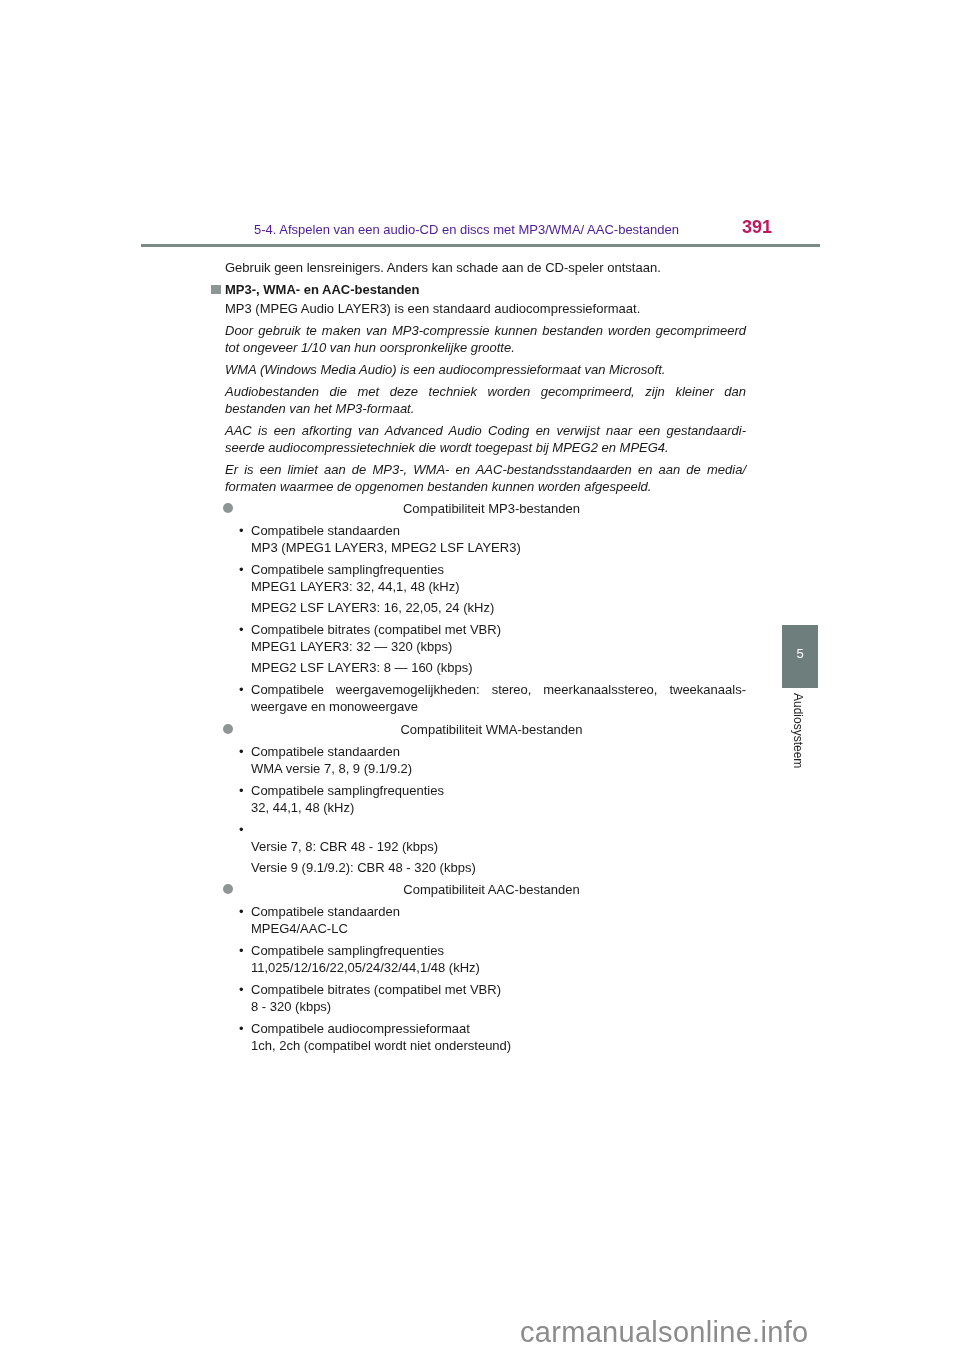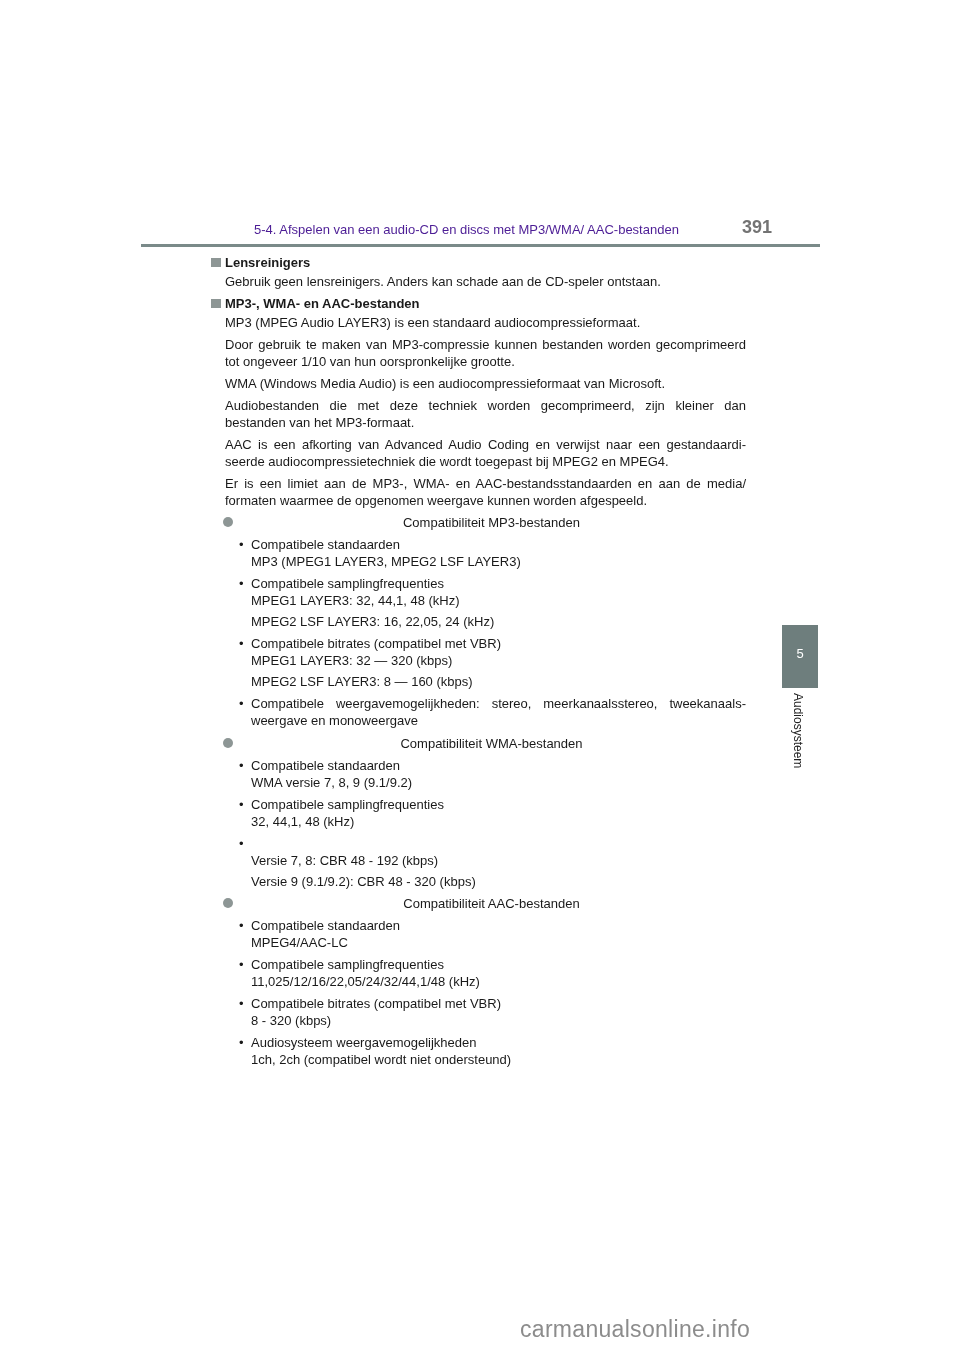--- a/index.html
+++ b/index.html
@@ -1,67 +1,63 @@
 <!DOCTYPE html>
 <html><head>
 <meta charset="utf-8">
 <style>
   html, body { margin:0; padding:0; }
   body { width:960px; height:1358px; background:#ffffff; position:relative; overflow:hidden;
     font-family:"Liberation Sans", sans-serif; color:#1a1a1a; }
   .header-title { position:absolute; left:254px; top:222px; font-size:13px; color:#4c1d95; }
-  .page-number { position:absolute; left:742px; top:217px; font-size:18px; font-weight:bold; color:#737373; }
+  .page-number { position:absolute; left:742px; top:217px; font-size:18px; font-weight:bold; color:#be185d; }
   .header-rule { position:absolute; left:141px; top:244px; width:679px; height:3px; background:#7a8a89; }
   .side-tab { position:absolute; left:782px; top:625px; width:36px; height:63px; background:#6e7e7d;
     color:#fff; font-size:13px; text-align:center; padding-top:21px; box-sizing:border-box; }
   .side-label { position:absolute; left:791px; top:693px; font-size:12px; color:#222;
     writing-mode:vertical-rl; }
   .content { position:absolute; left:211px; top:254px; width:535px; font-size:13px; line-height:17px; }
   .h { font-weight:bold; position:relative; padding-left:14px; margin:0; }
   .h .sq { position:absolute; left:0; top:4px; width:10px; height:9px; background:#8d9695; }
   .p { margin:5px 0 0 14px; text-align:justify; }
-  .p + .p { margin-top:5px; }
+  .p + .p { margin-top:5px;font-style:italic; }
   .h + .p { margin-top:2px; }
   .p + .h { margin-top:5px; }
   .sec { position:relative; padding-left:14px; margin-top:5px;text-align:center; }
   .sec .dot { position:absolute; left:1px; top:3px; width:10px; height:10px; border-radius:50%; background:#8d9695; }
   .bul { position:relative; padding-left:26px; margin-top:5px; margin-left:14px; text-align:justify; }
   .bul .b { position:absolute; left:14px; top:0; }
   .sub { margin:4px 0 0 40px; }
-  .watermark { position:absolute; left:520px; top:1316px; font-size:23px; color:#8c8c8c; letter-spacing:0.3px; }
+  .watermark { position:absolute; left:520px; top:1316px; font-size:29px; color:#8c8c8c; letter-spacing:0.3px; }
 </style>
 </head>
 <body>
 
 <div>
   <div class="header-title">5-4. Afspelen van een audio-CD en discs met MP3/WMA/ AAC-bestanden</div>
   <div class="page-number">391</div>
   <div class="header-rule"></div>
 </div>
 
 <div class="side-tab">5</div>
 <div class="side-label">Audiosysteem</div>
 
 <div class="content">
-  <div class="h">
-    <span class="sq"></span>
-    <span>Lensreinigers</span>
-  </div>
   <div class="p">Gebruik geen lensreinigers. Anders kan schade aan de CD-speler ontstaan.</div>
 
   <div class="h" style="margin-top:5px">
     <span class="sq"></span>
     <span>MP3-, WMA- en AAC-bestanden</span>
   </div>
   <div class="p">MP3 (MPEG Audio LAYER3) is een standaard audiocompressieformaat.</div>
   <div class="p">Door gebruik te maken van MP3-compressie kunnen bestanden worden gecompri­meerd tot ongeveer 1/10 van hun oorspronkelijke grootte.</div>
   <div class="p">WMA (Windows Media Audio) is een audiocompressieformaat van Microsoft.</div>
   <div class="p">Audiobestanden die met deze techniek worden gecomprimeerd, zijn kleiner dan bestanden van het MP3-formaat.</div>
   <div class="p">AAC is een afkorting van Advanced Audio Coding en verwijst naar een gestandaardi­seerde audiocompressietechniek die wordt toegepast bij MPEG2 en MPEG4.</div>
-  <div class="p">Er is een limiet aan de MP3-, WMA- en AAC-bestandsstandaarden en aan de media/ formaten waarmee de opgenomen weergave kunnen worden afgespeeld.</div>
+  <div class="p">Er is een limiet aan de MP3-, WMA- en AAC-bestandsstandaarden en aan de media/ formaten waarmee de opgenomen bestanden kunnen worden afgespeeld.</div>
 
   <div class="sec" style="margin-left:14px;padding-left:12px">
     <span class="dot" style="left:-2px"></span>
     <span>Compatibiliteit MP3-bestanden</span>
   </div>
   <div class="bul"><span class="b">•</span><span>Compatibele standaarden</span><br><span>MP3 (MPEG1 LAYER3, MPEG2 LSF LAYER3)</span></div>
   <div class="bul"><span class="b">•</span><span>Compatibele samplingfrequenties</span><br><span>MPEG1 LAYER3: 32, 44,1, 48 (kHz)</span></div>
   <div class="sub">MPEG2 LSF LAYER3: 16, 22,05, 24 (kHz)</div>
   <div class="bul"><span class="b">•</span><span>Compatibele bitrates (compatibel met VBR)</span><br><span>MPEG1 LAYER3: 32 — 320 (kbps)</span></div>
   <div class="sub">MPEG2 LSF LAYER3: 8 — 160 (kbps)</div>
@@ -76,16 +72,16 @@
   <div class="bul"><span class="b">•</span><br><span>Versie 7, 8: CBR 48 - 192 (kbps)</span></div>
   <div class="sub">Versie 9 (9.1/9.2): CBR 48 - 320 (kbps)</div>
 
   <div class="sec" style="margin-left:14px;padding-left:12px">
     <span class="dot" style="left:-2px"></span>
     <span>Compatibiliteit AAC-bestanden</span>
   </div>
   <div class="bul"><span class="b">•</span><span>Compatibele standaarden</span><br><span>MPEG4/AAC-LC</span></div>
   <div class="bul"><span class="b">•</span><span>Compatibele samplingfrequenties</span><br><span>11,025/12/16/22,05/24/32/44,1/48 (kHz)</span></div>
   <div class="bul"><span class="b">•</span><span>Compatibele bitrates (compatibel met VBR)</span><br><span>8 - 320 (kbps)</span></div>
-  <div class="bul"><span class="b">•</span><span>Audiosysteem weergavemogelijkheden</span><br><span>1ch, 2ch (compatibel wordt niet ondersteund)</span></div>
+  <div class="bul"><span class="b">•</span><span>Compatibele audiocompressieformaat</span><br><span>1ch, 2ch (compatibel wordt niet ondersteund)</span></div>
 </div>
 
 <div class="watermark">carmanualsonline.info</div>
 
 </body></html>

